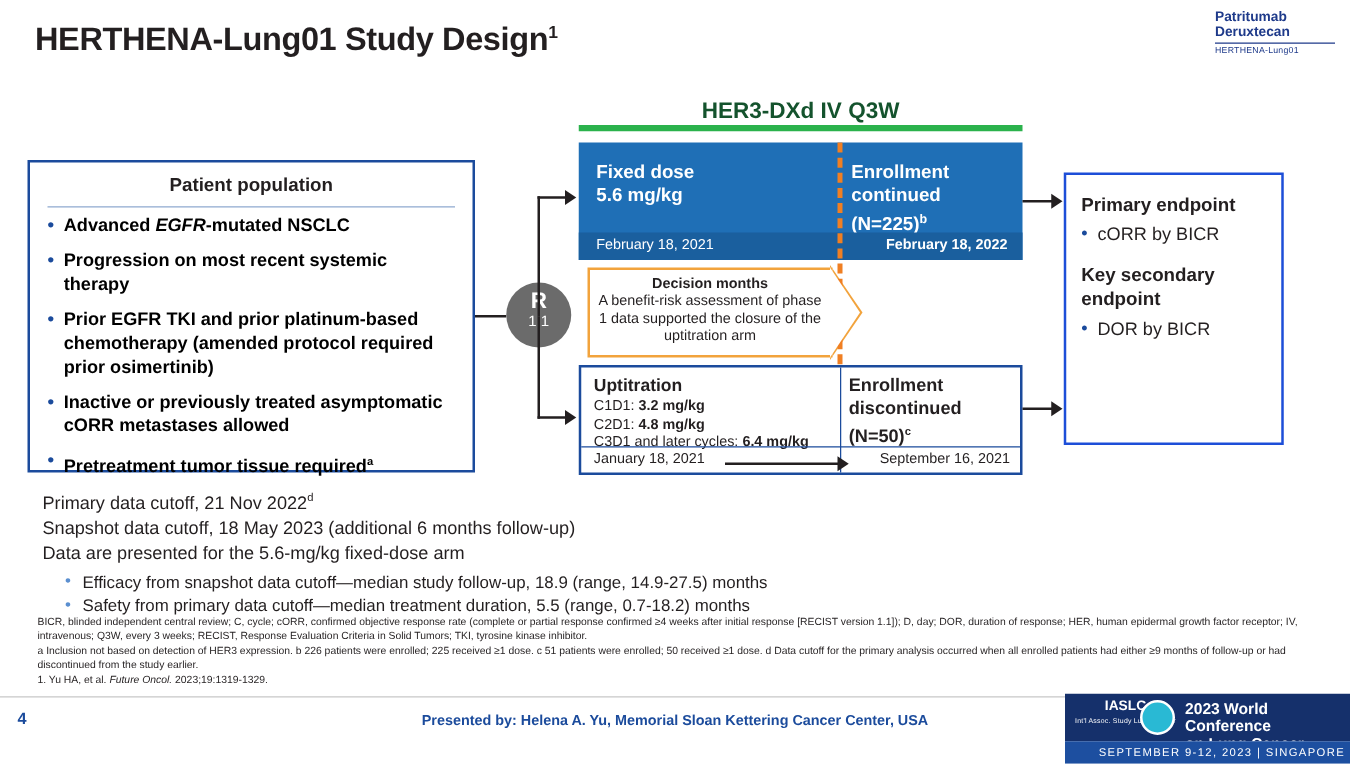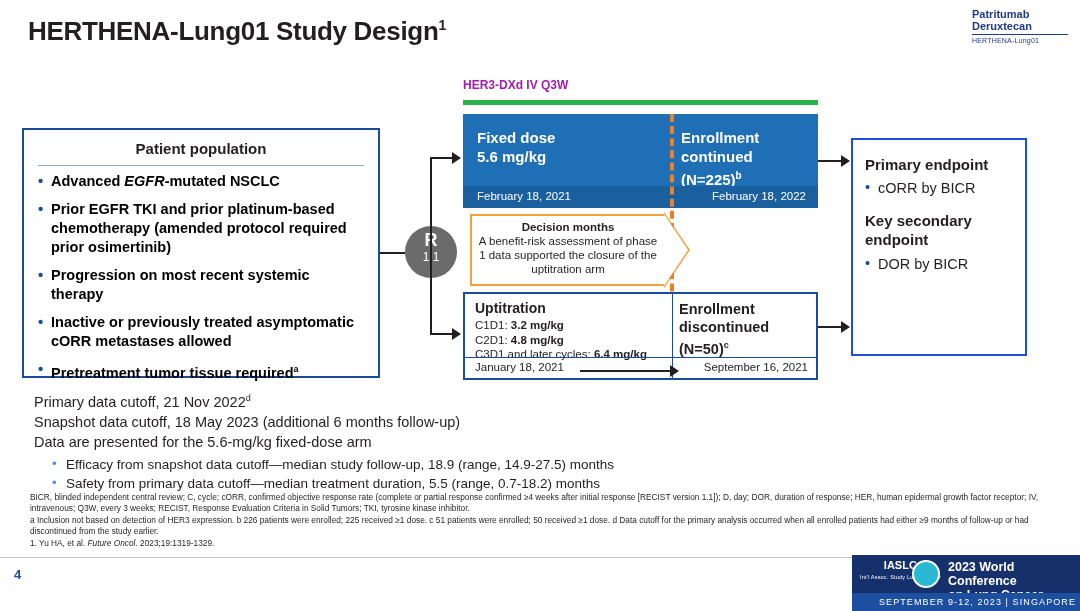--- a/index.html
+++ b/index.html
@@ -134,23 +134,24 @@
     font-size: 12px;
     line-height: 14px;
   }
 
   
   .arm-label {
     position: absolute;
     left: 463px;
     top: 78px;
     width: 355px;
-    font-size: 12px;
-    font-weight: bold;
-    color: #a21caf;
+    text-align: center;
+    font-size: 18px;
+    font-weight: bold;
+    color: #14532d;
   }
   .green-bar {
     position: absolute;
     left: 463px;
     top: 100px;
     width: 355px;
     height: 5px;
     background: #2bb24c;
   }
 
@@ -198,20 +199,21 @@
   }
   .date-strip .d-left {
     position: absolute;
     left: 14px;
     top: 4px;
   }
   .date-strip .d-right {
     position: absolute;
     right: 12px;
     top: 4px;
+    font-weight: bold;
   }
 
   
   .upt-box {
     position: absolute;
     left: 463px;
     top: 292px;
     width: 355px;
     height: 88px;
     border: 2px solid #1b4b9c;
@@ -529,22 +531,22 @@
     <div class="b1">Deruxtecan</div>
     <div class="rule"></div>
     <div class="b2">HERTHENA-Lung01</div>
   </div>
 
   <div class="pop-box">
     <div class="pop-title">Patient population</div>
     <div class="pop-divider"></div>
     <ul class="pop-list">
       <li>Advanced <em>EGFR</em>-mutated NSCLC</li>
+      <li>Progression on most recent systemic therapy</li>
       <li>Prior EGFR TKI and prior platinum-based chemotherapy (amended protocol required prior osimertinib)</li>
-      <li>Progression on most recent systemic therapy</li>
       <li>Inactive or previously treated asymptomatic cORR metastases allowed</li>
       <li><span>Pretreatment tumor tissue required</span><sup>a</sup></li>
     </ul>
   </div>
 
   <div class="ln" style="left:380px; top:252px; width:25px; height:2px;"></div>
 
   <div class="rand">
     <div class="r-letter">R</div>
     <div class="r-ratio">1:1</div>
@@ -637,20 +639,21 @@
   </div>
 
   <div class="footnotes">
     <p>BICR, blinded independent central review; C, cycle; cORR, confirmed objective response rate (complete or partial response confirmed ≥4 weeks after initial response [RECIST version 1.1]); D, day; DOR, duration of response; HER, human epidermal growth factor receptor; IV, intravenous; Q3W, every 3 weeks; RECIST, Response Evaluation Criteria in Solid Tumors; TKI, tyrosine kinase inhibitor.</p>
     <p>a Inclusion not based on detection of HER3 expression. b 226 patients were enrolled; 225 received ≥1 dose. c 51 patients were enrolled; 50 received ≥1 dose. d Data cutoff for the primary analysis occurred when all enrolled patients had either ≥9 months of follow-up or had discontinued from the study earlier.</p>
     <p>1. Yu HA, et al. <em>Future Oncol.</em> 2023;19:1319-1329.</p>
   </div>
 
   <div class="bottom-rule"></div>
   <div class="page-num">4</div>
+  <div class="presented">Presented by: Helena A. Yu, Memorial Sloan Kettering Cancer Center, USA</div>
 
   <div class="conf-logo">
     <div class="cl-main"></div>
     <div class="iaslc">
       <div>IASLC</div>
       <div class="sub">Int'l Assoc. Study Lung Cancer</div>
     </div>
     <div class="globe"></div>
     <div class="conf-text">
       <div>2023 World Conference</div>

